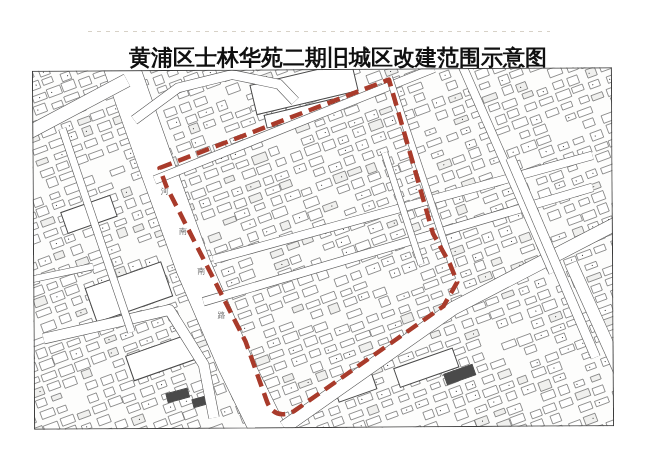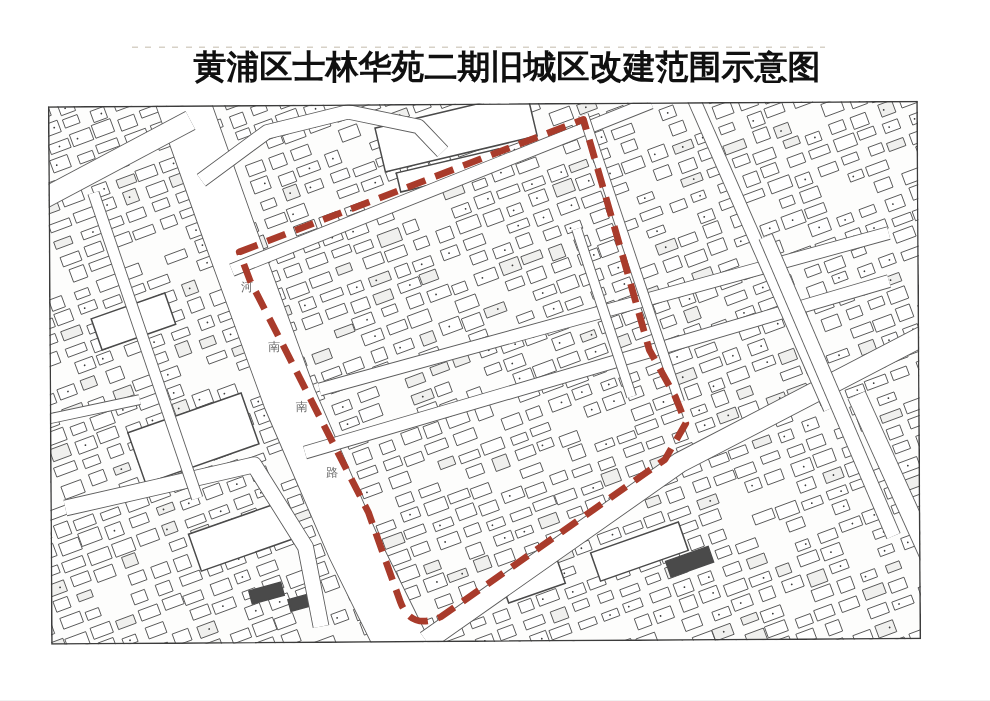--- a/index.html
+++ b/index.html
@@ -6,21 +6,21 @@
   .page{
     position:relative;width:660px;height:467px;background:#ffffff;
     font-family:"Liberation Sans","DejaVu Sans",sans-serif;overflow:hidden;
   }
   .scan-line{
     position:absolute;top:31px;left:88px;width:462px;height:1px;
     background:repeating-linear-gradient(90deg,#cdc6b9 0 4px,transparent 4px 9px);
     opacity:.8;
   }
   .map-title{
-    position:absolute;top:33px;left:16px;right:0;margin:0;
+    position:absolute;top:33px;left:16px;right:0;margin:13px;
     text-align:center;font-size:22px;line-height:24px;font-weight:700;
     letter-spacing:0;color:#101010;
     font-family:"Liberation Serif","DejaVu Serif",serif;
   }
   .map-wrap{
     position:absolute;left:33px;top:69px;width:580px;height:359px;
     transform:rotate(-0.35deg);transform-origin:50% 50%;
   }
   .map-wrap svg{display:block;width:580px;height:359px;font-family:"Liberation Sans","DejaVu Sans",sans-serif;}
 </style>

